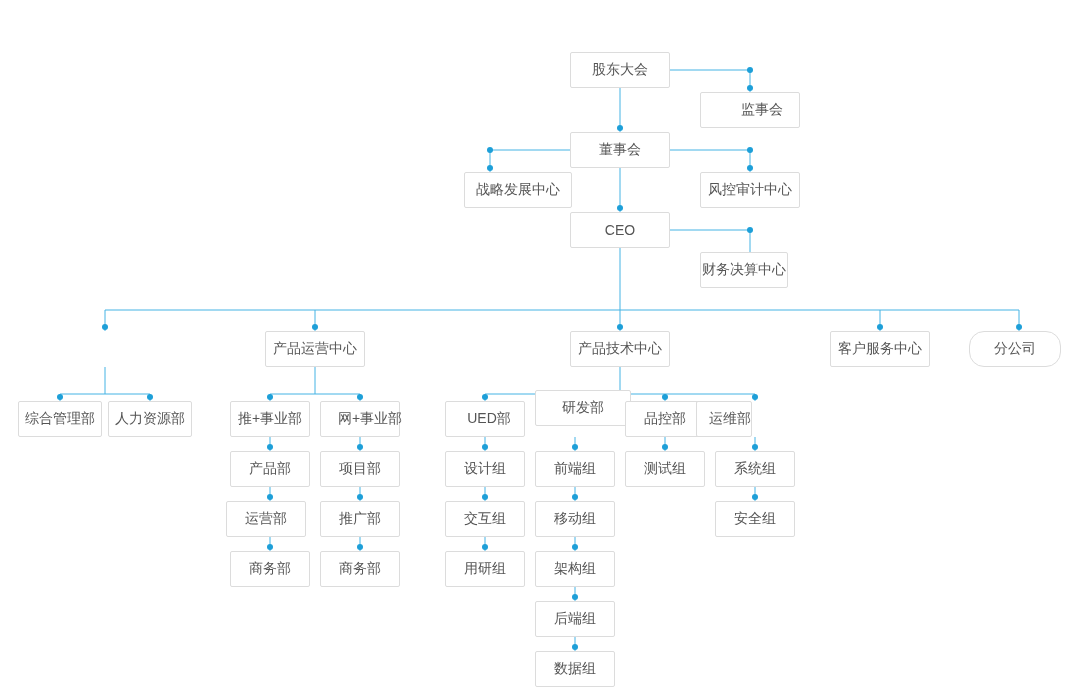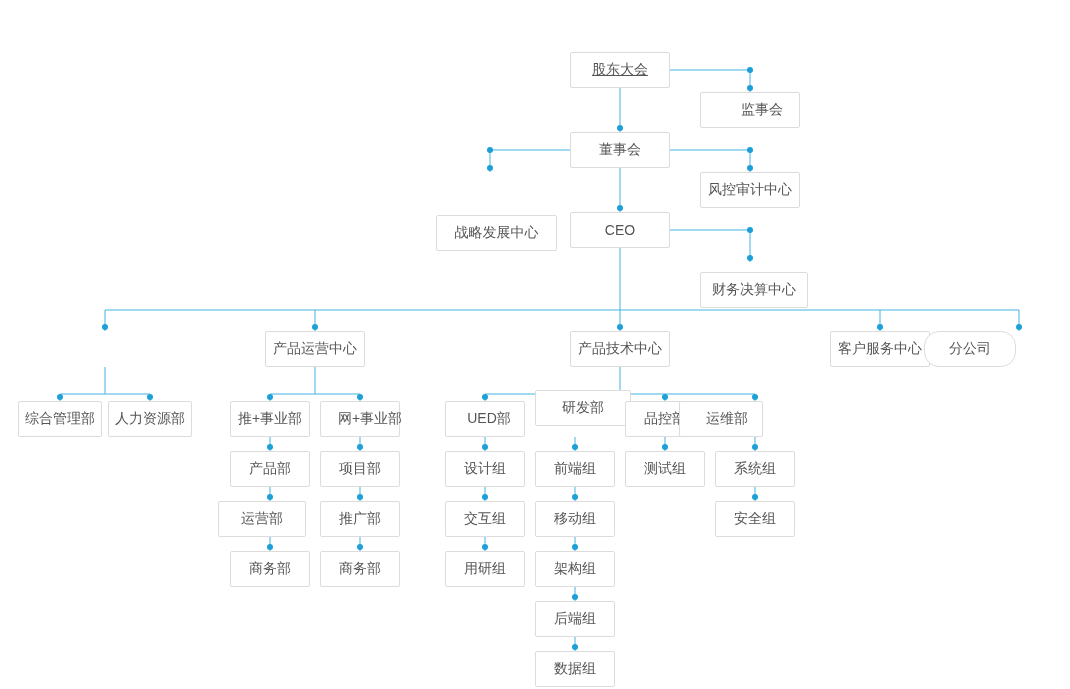--- a/index.html
+++ b/index.html
@@ -75,45 +75,45 @@
       <circle cx="575" cy="447" r="3" fill="#1d9fd8"></circle>
       <circle cx="575" cy="497" r="3" fill="#1d9fd8"></circle>
       <circle cx="575" cy="547" r="3" fill="#1d9fd8"></circle>
       <circle cx="575" cy="597" r="3" fill="#1d9fd8"></circle>
       <circle cx="575" cy="647" r="3" fill="#1d9fd8"></circle>
       <circle cx="665" cy="447" r="3" fill="#1d9fd8"></circle>
       <circle cx="755" cy="447" r="3" fill="#1d9fd8"></circle>
       <circle cx="755" cy="497" r="3" fill="#1d9fd8"></circle>
     </svg>
 
-<div class="node" style="left: 570px; top: 52px; width: 100px; text-decoration: underline;">股东大会</div>
+<div class="node" style="left: 570px; top: 52px; width: 100px;">股东大会</div>
     <div class="node" style="left: 700px; top: 92px; width: 100px; padding-left: 24px;">监事会</div>
     <div class="node" style="left: 570px; top: 132px; width: 100px;">董事会</div>
-    <div class="node" style="left: 436px; top: 172px; width: 121px; margin-top: 43px;">战略发展中心</div>
+    <div class="node" style="left: 464px; top: 172px; width: 108px;">战略发展中心</div>
     <div class="node" style="left: 700px; top: 172px; width: 100px;">风控审计中心</div>
     <div class="node" style="left: 570px; top: 212px; width: 100px;">CEO</div>
-    <div class="node" style="left: 700px; top: 272px; width: 108px;">财务决算中心</div>
+    <div class="node" style="left: 700px; top: 252px; width: 88px;">财务决算中心</div>
     <div class="node" style="left: 265px; top: 331px; width: 100px;">产品运营中心</div>
     <div class="node" style="left: 570px; top: 331px; width: 100px;">产品技术中心</div>
     <div class="node" style="left: 830px; top: 331px; width: 100px;">客户服务中心</div>
-    <div class="node" style="left: 924px; top: 331px; width: 92px; border-radius: 15px;">分公司</div>
+    <div class="node" style="left: 969px; top: 331px; width: 92px; border-radius: 15px;">分公司</div>
     <div class="node" style="left: 18px; top: 401px; width: 84px;">综合管理部</div>
     <div class="node" style="left: 108px; top: 401px; width: 84px;">人力资源部</div>
     <div class="node" style="left: 230px; top: 401px; width: 80px;">推+事业部</div>
     <div class="node" style="left: 320px; top: 401px; width: 80px; padding-left: 20px;">网+事业部</div>
     <div class="node" style="left: 230px; top: 451px; width: 80px;">产品部</div>
-    <div class="node" style="left: 218px; top: 501px; width: 88px;">运营部</div>
+    <div class="node" style="left: 226px; top: 501px; width: 80px;">运营部</div>
     <div class="node" style="left: 230px; top: 551px; width: 80px;">商务部</div>
     <div class="node" style="left: 320px; top: 451px; width: 80px;">项目部</div>
     <div class="node" style="left: 320px; top: 501px; width: 80px;">推广部</div>
     <div class="node" style="left: 320px; top: 551px; width: 80px;">商务部</div>
     <div class="node" style="left: 445px; top: 401px; width: 80px; padding-left: 8px;">UED部</div>
     <div class="node" style="left: 535px; top: 390px; width: 96px;">研发部</div>
     <div class="node" style="left: 625px; top: 401px; width: 80px;">品控部</div>
-    <div class="node" style="left: 679px; top: 401px; width: 84px; padding-left: 12px;">运维部</div>
+    <div class="node" style="left: 696px; top: 401px; width: 56px; padding-left: 12px;">运维部</div>
     <div class="node" style="left: 445px; top: 451px; width: 80px;">设计组</div>
     <div class="node" style="left: 445px; top: 501px; width: 80px;">交互组</div>
     <div class="node" style="left: 445px; top: 551px; width: 80px;">用研组</div>
     <div class="node" style="left: 535px; top: 451px; width: 80px;">前端组</div>
     <div class="node" style="left: 535px; top: 501px; width: 80px;">移动组</div>
     <div class="node" style="left: 535px; top: 551px; width: 80px;">架构组</div>
     <div class="node" style="left: 535px; top: 601px; width: 80px;">后端组</div>
     <div class="node" style="left: 535px; top: 651px; width: 80px;">数据组</div>
     <div class="node" style="left: 625px; top: 451px; width: 80px;">测试组</div>
     <div class="node" style="left: 715px; top: 451px; width: 80px;">系统组</div>

